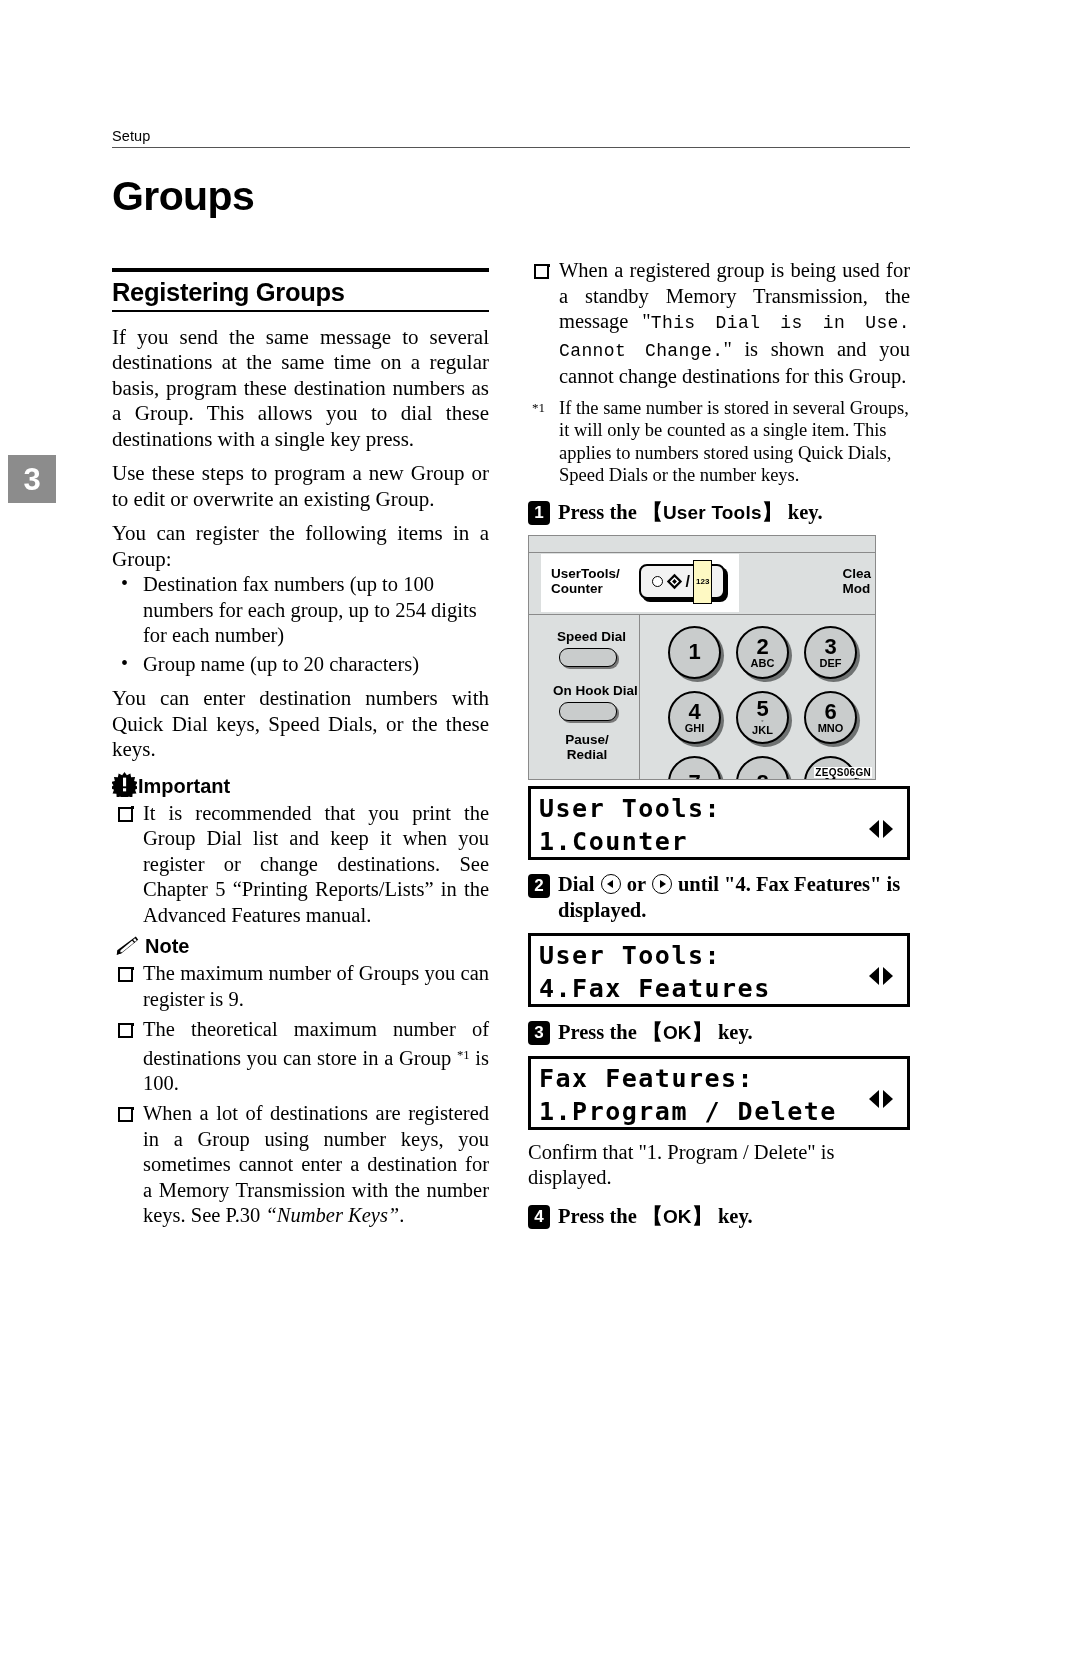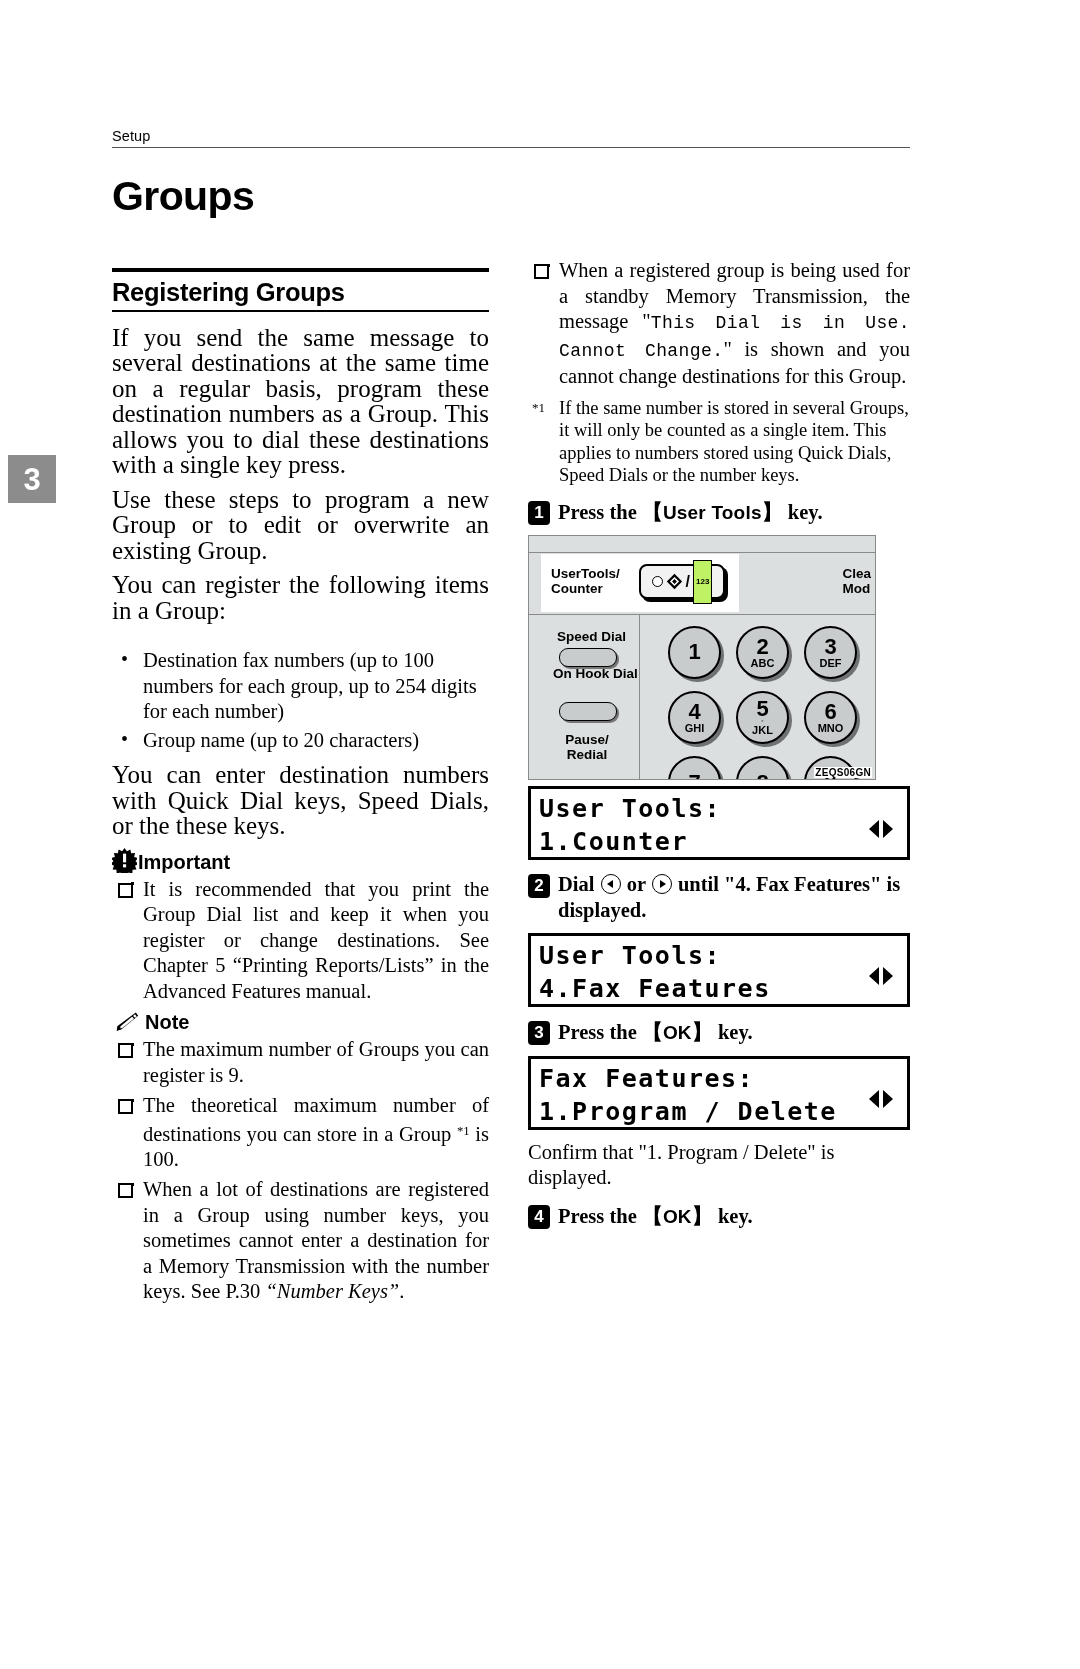--- a/index.html
+++ b/index.html
@@ -92,27 +92,27 @@
     font-weight: bold;
     font-size: 25.5px;
     letter-spacing: -0.3px;
     padding: 7px 0 4px 0;
     line-height: 1.05;
   }
 
   
   p.body {
     margin: 0 0 9px 0;
-    font-size: 25px;
+    font-size: 21px;
     line-height: 25.5px;
     text-align: justify;
     text-justify: inter-word;
     hyphens: manual;
   }
-  p.body.last { margin-bottom: 25px; }
+  p.body.last { margin-bottom: 0; }
 
   
   ul.bul {
     list-style: none;
     margin: 0 0 9px 0;
     padding: 0;
   }
   ul.bul li {
     position: relative;
     padding-left: 31px;
@@ -517,27 +517,27 @@
       </div>
 
       <div class="ut-key" style="left:110px; top:28px; width:82px; height:31px;">
         <span class="ut-led"></span>
         <svg width="17" height="17" viewBox="0 0 20 20">
           <polygon points="10,1 19,10 10,19 1,10" fill="#000"></polygon>
           <polygon points="10,4.6 15.4,10 10,15.4 4.6,10" fill="#fff"></polygon>
           <polygon points="10,7.2 12.8,10 10,12.8 7.2,10" fill="#000"></polygon>
         </svg>
         <span style="font-family:'Liberation Sans',sans-serif;font-weight:bold;font-size:16px;">/</span>
-        <span style="border:1.6px solid #000;font-family:'Liberation Sans',sans-serif;font-weight:bold;font-size:8px;padding:16px 2px;line-height:10px;background:#bef264;">123</span>
+        <span style="border:1.6px solid #000;font-family:'Liberation Sans',sans-serif;font-weight:bold;font-size:8px;padding:16px 2px;line-height:10px;background:#fef9c3;">123</span>
       </div>
 
       <div class="fig-lbl" style="left:28px; top:93px;">Speed Dial</div>
       <div class="oval-key" style="left:30px; top:112px;"></div>
 
-      <div class="fig-lbl" style="left:24px; top:130px;">On Hook Dial</div>
+      <div class="fig-lbl" style="left:24px; top:147px;">On Hook Dial</div>
       <div class="oval-key" style="left:30px; top:166px;"></div>
 
       <div class="fig-lbl" style="left:34px; top:196px; text-align:center; width:48px;">
         <span>Pause/</span><br>
         <span>Redial</span>
       </div>
 
       <div class="fig-lbl" style="right:4px; top:30px; text-align:left;">
         <span>Clea</span><br>
         <span>Mod</span>

